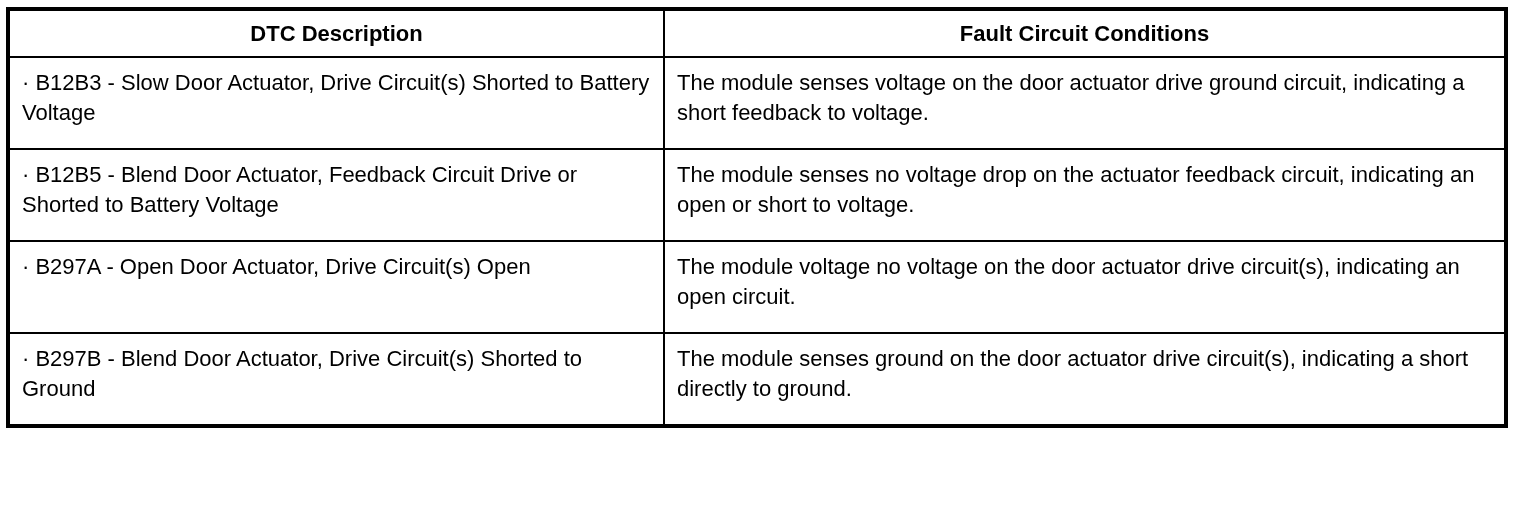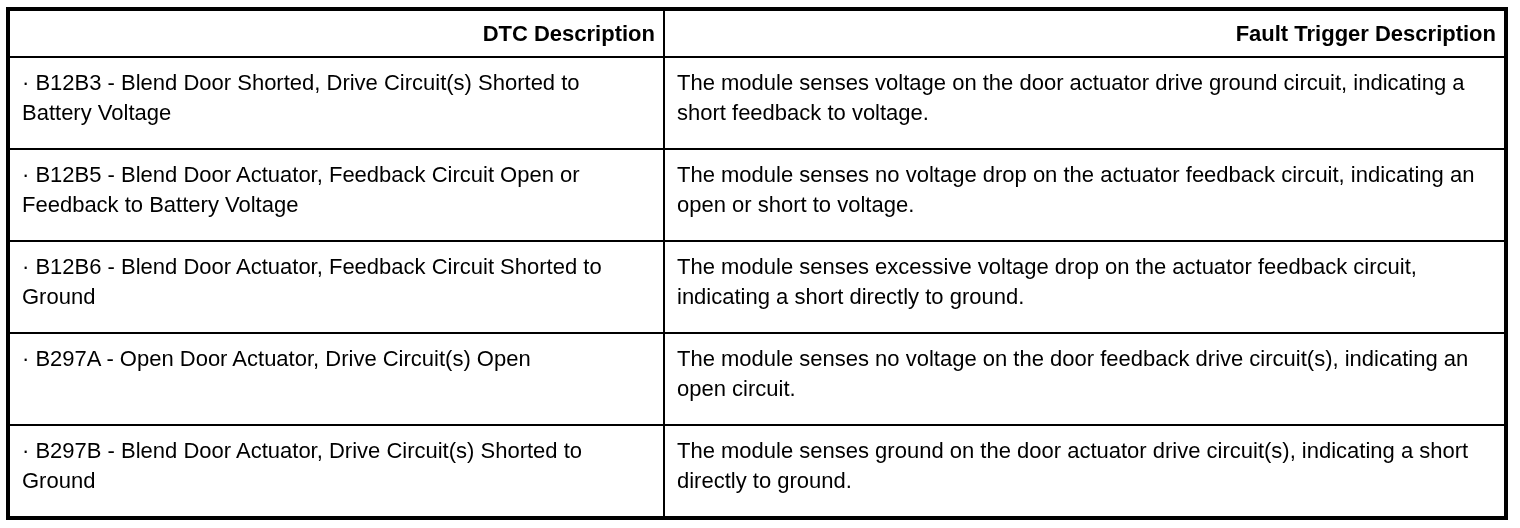--- a/index.html
+++ b/index.html
@@ -30,21 +30,21 @@
   .dtc-table th,
   .dtc-table td {
     border: 2px solid #000000;
     font-size: 22px;
     line-height: 30px;
     overflow: hidden;
   }
   .dtc-table th {
     height: 41px;
     font-weight: bold;
-    text-align: right;
+    text-align: center;
     vertical-align: middle;
     padding: 2px 8px;
   }
   .dtc-table td {
     height: 72px;
     vertical-align: top;
     text-align: left;
     padding: 10px 10px 8px 12px;
     font-weight: normal;
   }
@@ -53,38 +53,34 @@
 <body>
 
 <table class="dtc-table">
   <colgroup>
     <col class="col-dtc">
     <col class="col-fault">
   </colgroup>
   <thead>
     <tr>
       <th>DTC Description</th>
-      <th>Fault Trigger Description</th>
+      <th>Fault Circuit Conditions</th>
     </tr>
   </thead>
   <tbody>
     <tr>
-      <td>· B12B3 - Blend Door Shorted, Drive Circuit(s) Shorted to Battery Voltage</td>
+      <td>· B12B3 - Slow Door Actuator, Drive Circuit(s) Shorted to Battery Voltage</td>
       <td>The module senses voltage on the door actuator drive ground circuit, indicating a short feedback to voltage.</td>
     </tr>
     <tr>
-      <td>· B12B5 - Blend Door Actuator, Feedback Circuit Open or Feedback to Battery Voltage</td>
+      <td>· B12B5 - Blend Door Actuator, Feedback Circuit Drive or Shorted to Battery Voltage</td>
       <td>The module senses no voltage drop on the actuator feedback circuit, indicating an open or short to voltage.</td>
     </tr>
     <tr>
-      <td>· B12B6 - Blend Door Actuator, Feedback Circuit Shorted to Ground</td>
-      <td>The module senses excessive voltage drop on the actuator feedback circuit, indicating a short directly to ground.</td>
-    </tr>
-    <tr>
       <td>· B297A - Open Door Actuator, Drive Circuit(s) Open</td>
-      <td>The module senses no voltage on the door feedback drive circuit(s), indicating an open circuit.</td>
+      <td>The module voltage no voltage on the door actuator drive circuit(s), indicating an open circuit.</td>
     </tr>
     <tr>
       <td>· B297B - Blend Door Actuator, Drive Circuit(s) Shorted to Ground</td>
       <td>The module senses ground on the door actuator drive circuit(s), indicating a short directly to ground.</td>
     </tr>
   </tbody>
 </table>
 
 </body></html>

